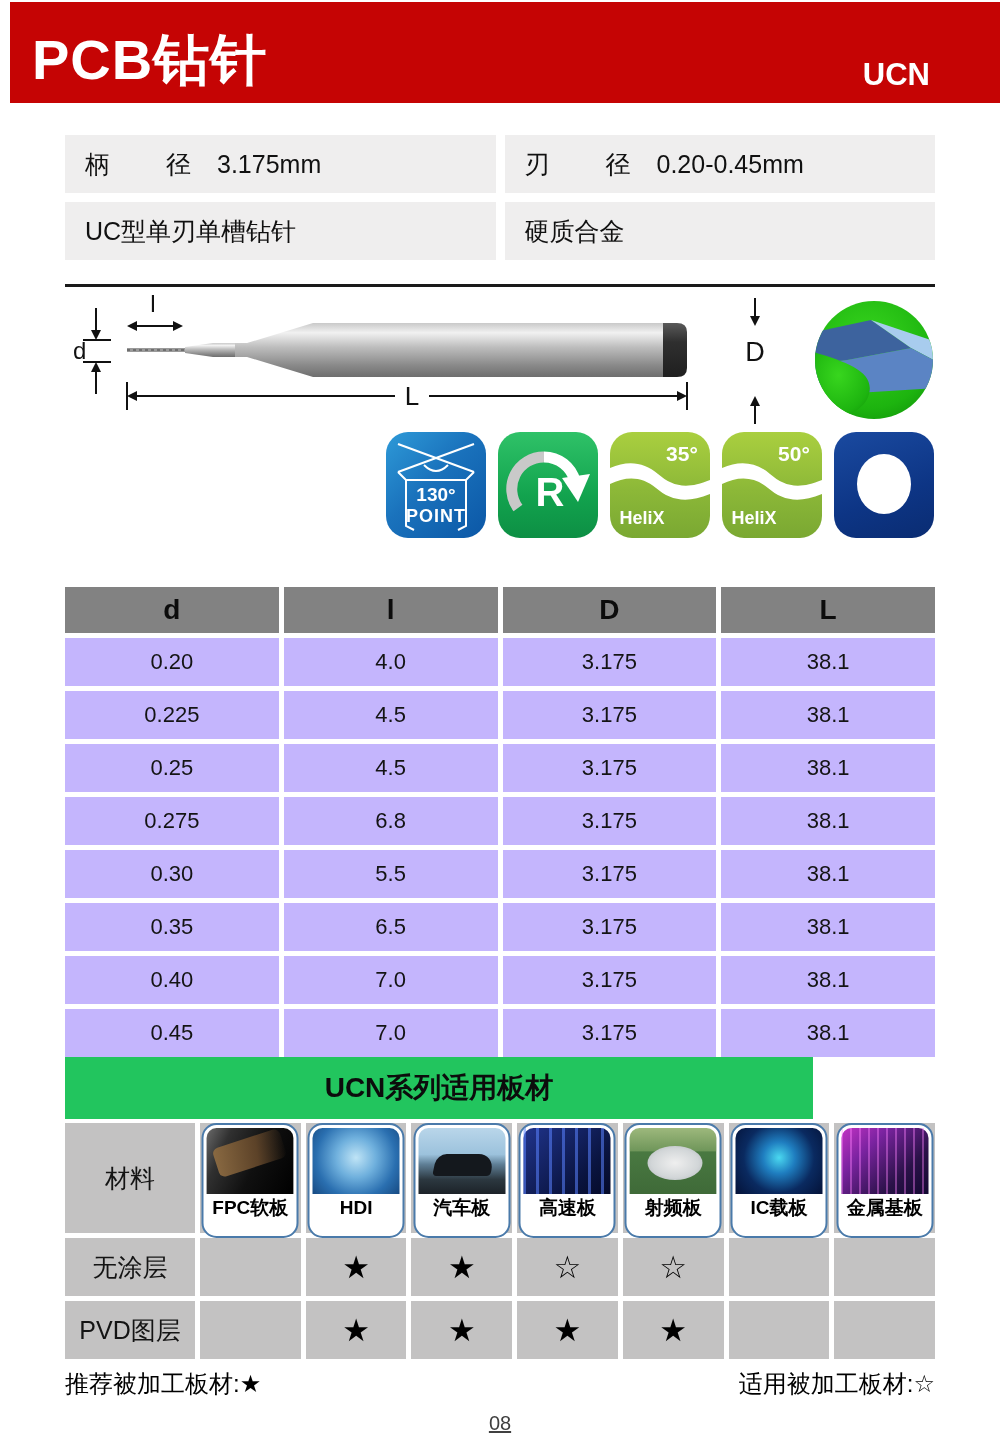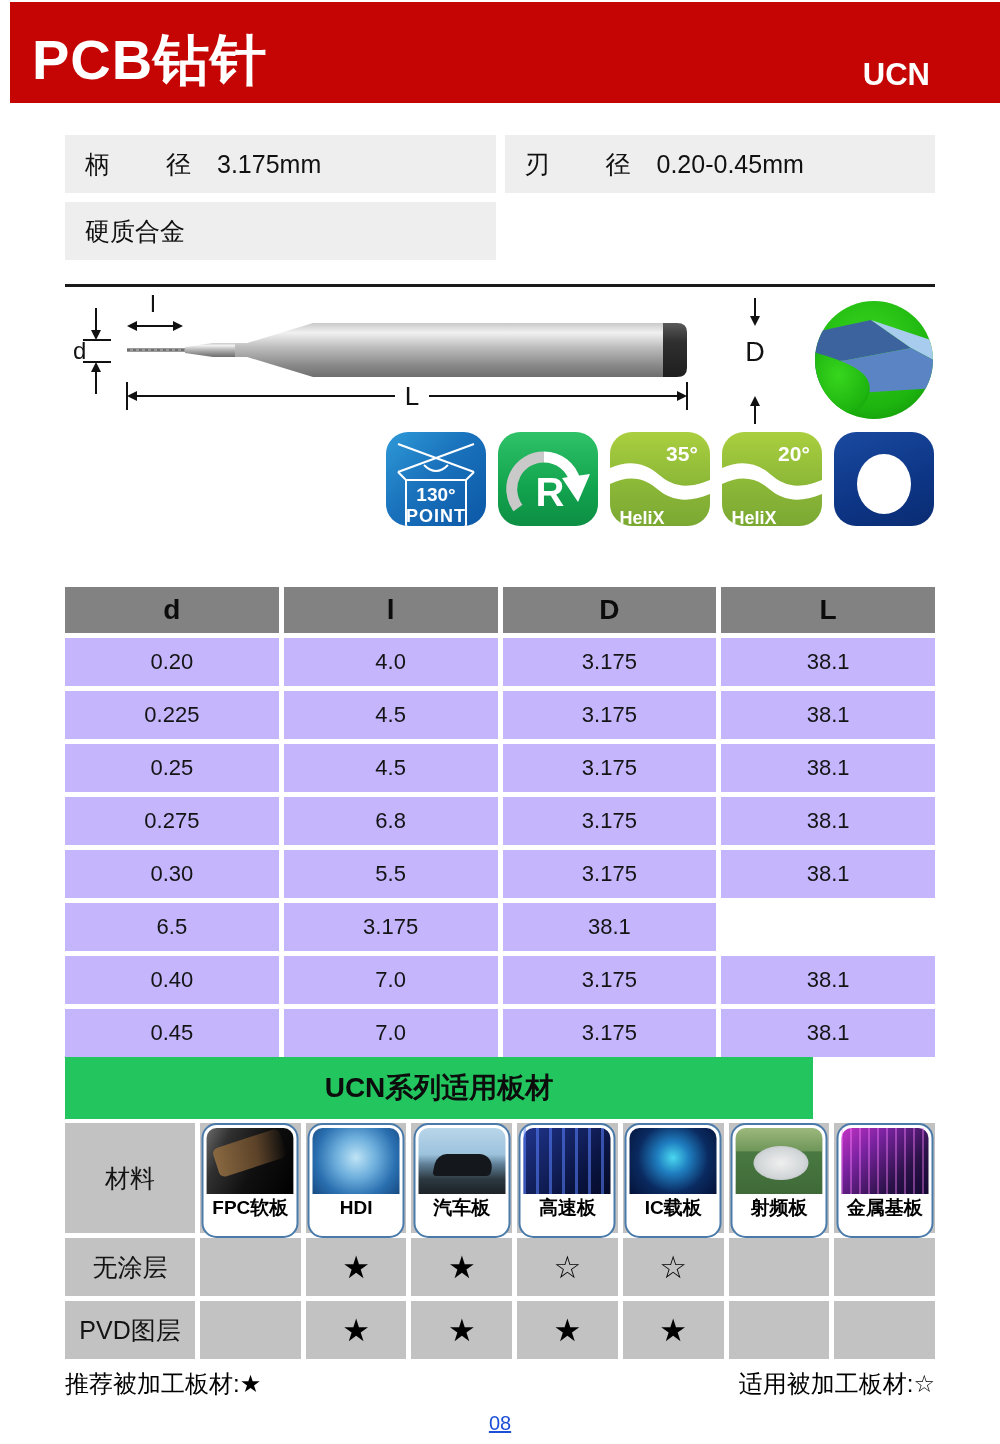--- a/index.html
+++ b/index.html
@@ -23,21 +23,21 @@
   
   .divider { position:absolute; top:284px; left:65px; width:870px; height:3px; background:#1a1a1a; }
 
   
   .diagram { position:absolute; top:292px; left:65px; width:870px; height:138px; }
   .drill-svg { position:absolute; left:0; top:0; }
   .logo-svg { position:absolute; left:748px; top:2px; }
 
   
   .badges { position:absolute; top:432px; left:386px; height:106px; display:flex; gap:12px; }
-  .badge { position:relative; width:100px; height:94px; border-radius:22px; overflow:hidden; flex:none; }
+  .badge { position:relative; width:100px; height:106px; border-radius:22px; overflow:hidden; flex:none; }
   .badge svg { position:absolute; left:0; top:0; }
   .badge-blue  { background:linear-gradient(135deg,#2e9ad8 0%,#1a72bc 45%,#0b57a6 100%); }
   .badge-green { background:linear-gradient(180deg,#2fc268 0%,#12a34e 60%,#0d8f44 100%); }
   .badge-lime  { background:linear-gradient(180deg,#aacf3f 0%,#8cb838 55%,#7aa832 100%); }
   .badge-navy  { background:linear-gradient(160deg,#1a4aa0 0%,#0d3585 60%,#0a2c72 100%); }
   .badge-txt { position:absolute; color:#fff; font-weight:bold; text-align:center; width:100%; }
   .bt-angle130 { top:52px; font-size:19px; }
   .bt-point    { top:74px; font-size:18px; letter-spacing:1px; }
   .bt-r        { top:38px; left:2px; font-size:40px; }
   .bt-helix-angle { top:10px; left:22px; font-size:21px; }
@@ -90,21 +90,21 @@
                border-radius:50%; }
   .img-ic    { background:radial-gradient(circle at 50% 45%, #4ad8f0 0%, #1f7ec0 28%, #0a2a60 62%, #041238 100%); }
   .img-metal { background:linear-gradient(135deg,#c332c4 0%,#7a23a0 30%,#2a1248 70%,#120830 100%); position:relative; }
   .img-metal::after { content:""; position:absolute; inset:0;
                background:repeating-linear-gradient(90deg, rgba(255,130,255,.4) 0 2px, transparent 2px 9px); }
 
   
   .legend-left  { position:absolute; top:1368px; left:65px;  font-size:24px; color:#000; }
   .legend-right { position:absolute; top:1368px; right:65px; font-size:24px; color:#000; }
   .page-num { position:absolute; top:1412px; left:0; width:100%; text-align:center;
-              font-size:20px; color:#1d4ed8; }
+              font-size:20px; color:#404040; }
   .page-num span { text-decoration:underline; }
 </style>
 </head>
 <body>
 
 <div class="page">
 
   <div class="header">
     <div class="header-title">PCB钻针</div>
     <div class="header-series">UCN</div>
@@ -113,20 +113,23 @@
   <div class="specs">
     <div class="spec-cell">
       <span class="lbl1">柄</span>
       <span class="lbl2">径</span>
       <span>3.175mm</span>
     </div>
     <div class="spec-cell">
       <span class="lbl1">刃</span>
       <span class="lbl2">径</span>
       <span>0.20-0.45mm</span>
+    </div>
+    <div class="spec-cell">
+      <span>UC型单刃单槽钻针</span>
     </div>
     <div class="spec-cell">
       <span>硬质合金</span>
     </div>
   </div>
 
   <div class="divider"></div>
 
   <div class="diagram">
     <svg class="drill-svg" width="750" height="138" viewBox="0 0 750 138">
@@ -228,21 +231,21 @@
       <svg width="100" height="106" viewBox="0 0 100 106">
         <path d="M 0,36 C 18,28 34,30 48,42 C 62,54 76,58 100,48 L 100,62 C 76,72 60,68 46,56 C 32,44 16,44 0,52 Z" fill="#fff"></path>
       </svg>
       <div class="badge-txt bt-helix-angle">35°</div>
       <div class="badge-txt bt-helix">HeliX</div>
     </div>
     <div class="badge badge-lime">
       <svg width="100" height="106" viewBox="0 0 100 106">
         <path d="M 0,36 C 18,28 34,30 48,42 C 62,54 76,58 100,48 L 100,62 C 76,72 60,68 46,56 C 32,44 16,44 0,52 Z" fill="#fff"></path>
       </svg>
-      <div class="badge-txt bt-helix-angle">20°</div>
+      <div class="badge-txt bt-helix-angle">50°</div>
       <div class="badge-txt bt-helix">HeliX</div>
     </div>
     <div class="badge badge-navy">
       <svg width="100" height="106" viewBox="0 0 100 106">
         <ellipse cx="50" cy="52" rx="27" ry="30" fill="#fff"></ellipse>
       </svg>
     </div>
   </div>
 
   <div class="spec-table">
@@ -276,20 +279,21 @@
       <div class="data-cell">3.175</div>
       <div class="data-cell">38.1</div>
     </div>
     <div class="data-row">
       <div class="data-cell">0.30</div>
       <div class="data-cell">5.5</div>
       <div class="data-cell">3.175</div>
       <div class="data-cell">38.1</div>
     </div>
     <div class="data-row">
+      <div class="data-cell">0.35</div>
       <div class="data-cell">6.5</div>
       <div class="data-cell">3.175</div>
       <div class="data-cell">38.1</div>
     </div>
     <div class="data-row">
       <div class="data-cell">0.40</div>
       <div class="data-cell">7.0</div>
       <div class="data-cell">3.175</div>
       <div class="data-cell">38.1</div>
     </div>
@@ -324,28 +328,28 @@
       </div>
     </div>
     <div class="mat-cell">
       <div class="tile">
         <div class="tile-img img-server"></div>
         <div class="tile-label">高速板</div>
       </div>
     </div>
     <div class="mat-cell">
       <div class="tile">
+        <div class="tile-img img-dish"></div>
+        <div class="tile-label">射频板</div>
+      </div>
+    </div>
+    <div class="mat-cell">
+      <div class="tile">
         <div class="tile-img img-ic"></div>
         <div class="tile-label">IC载板</div>
-      </div>
-    </div>
-    <div class="mat-cell">
-      <div class="tile">
-        <div class="tile-img img-dish"></div>
-        <div class="tile-label">射频板</div>
       </div>
     </div>
     <div class="mat-cell">
       <div class="tile">
         <div class="tile-img img-metal"></div>
         <div class="tile-label">金属基板</div>
       </div>
     </div>
   </div>
 

